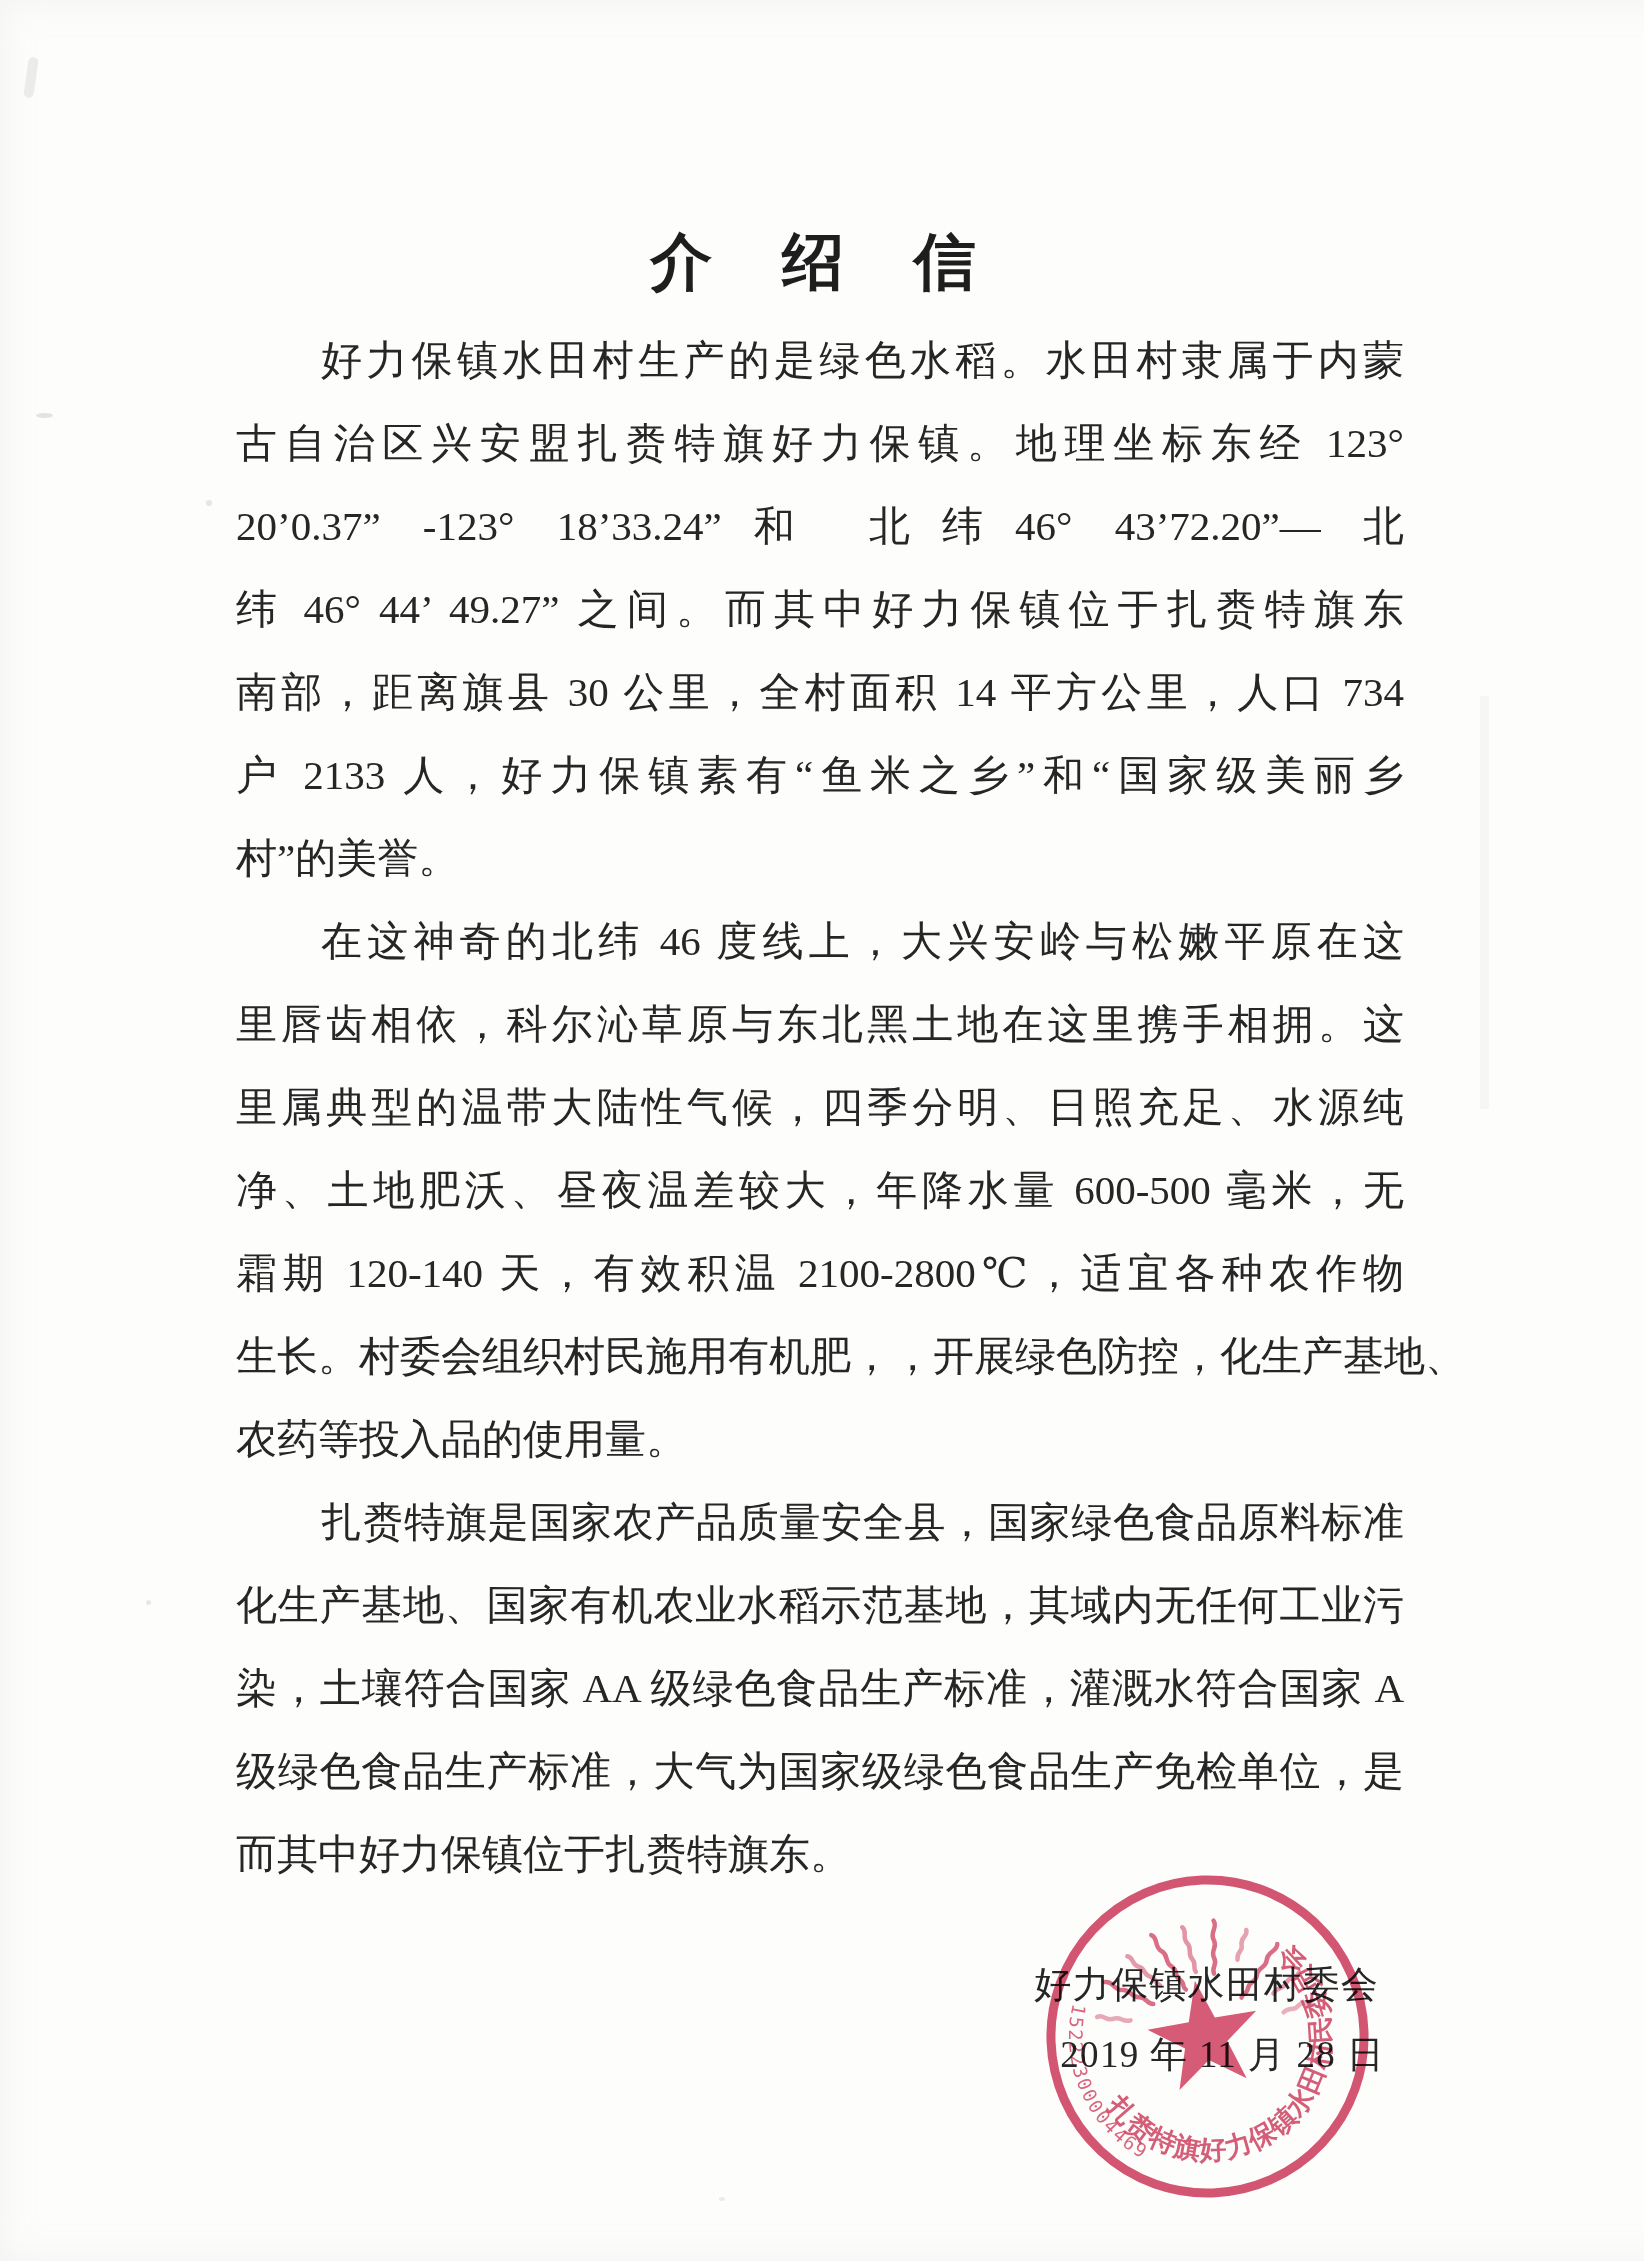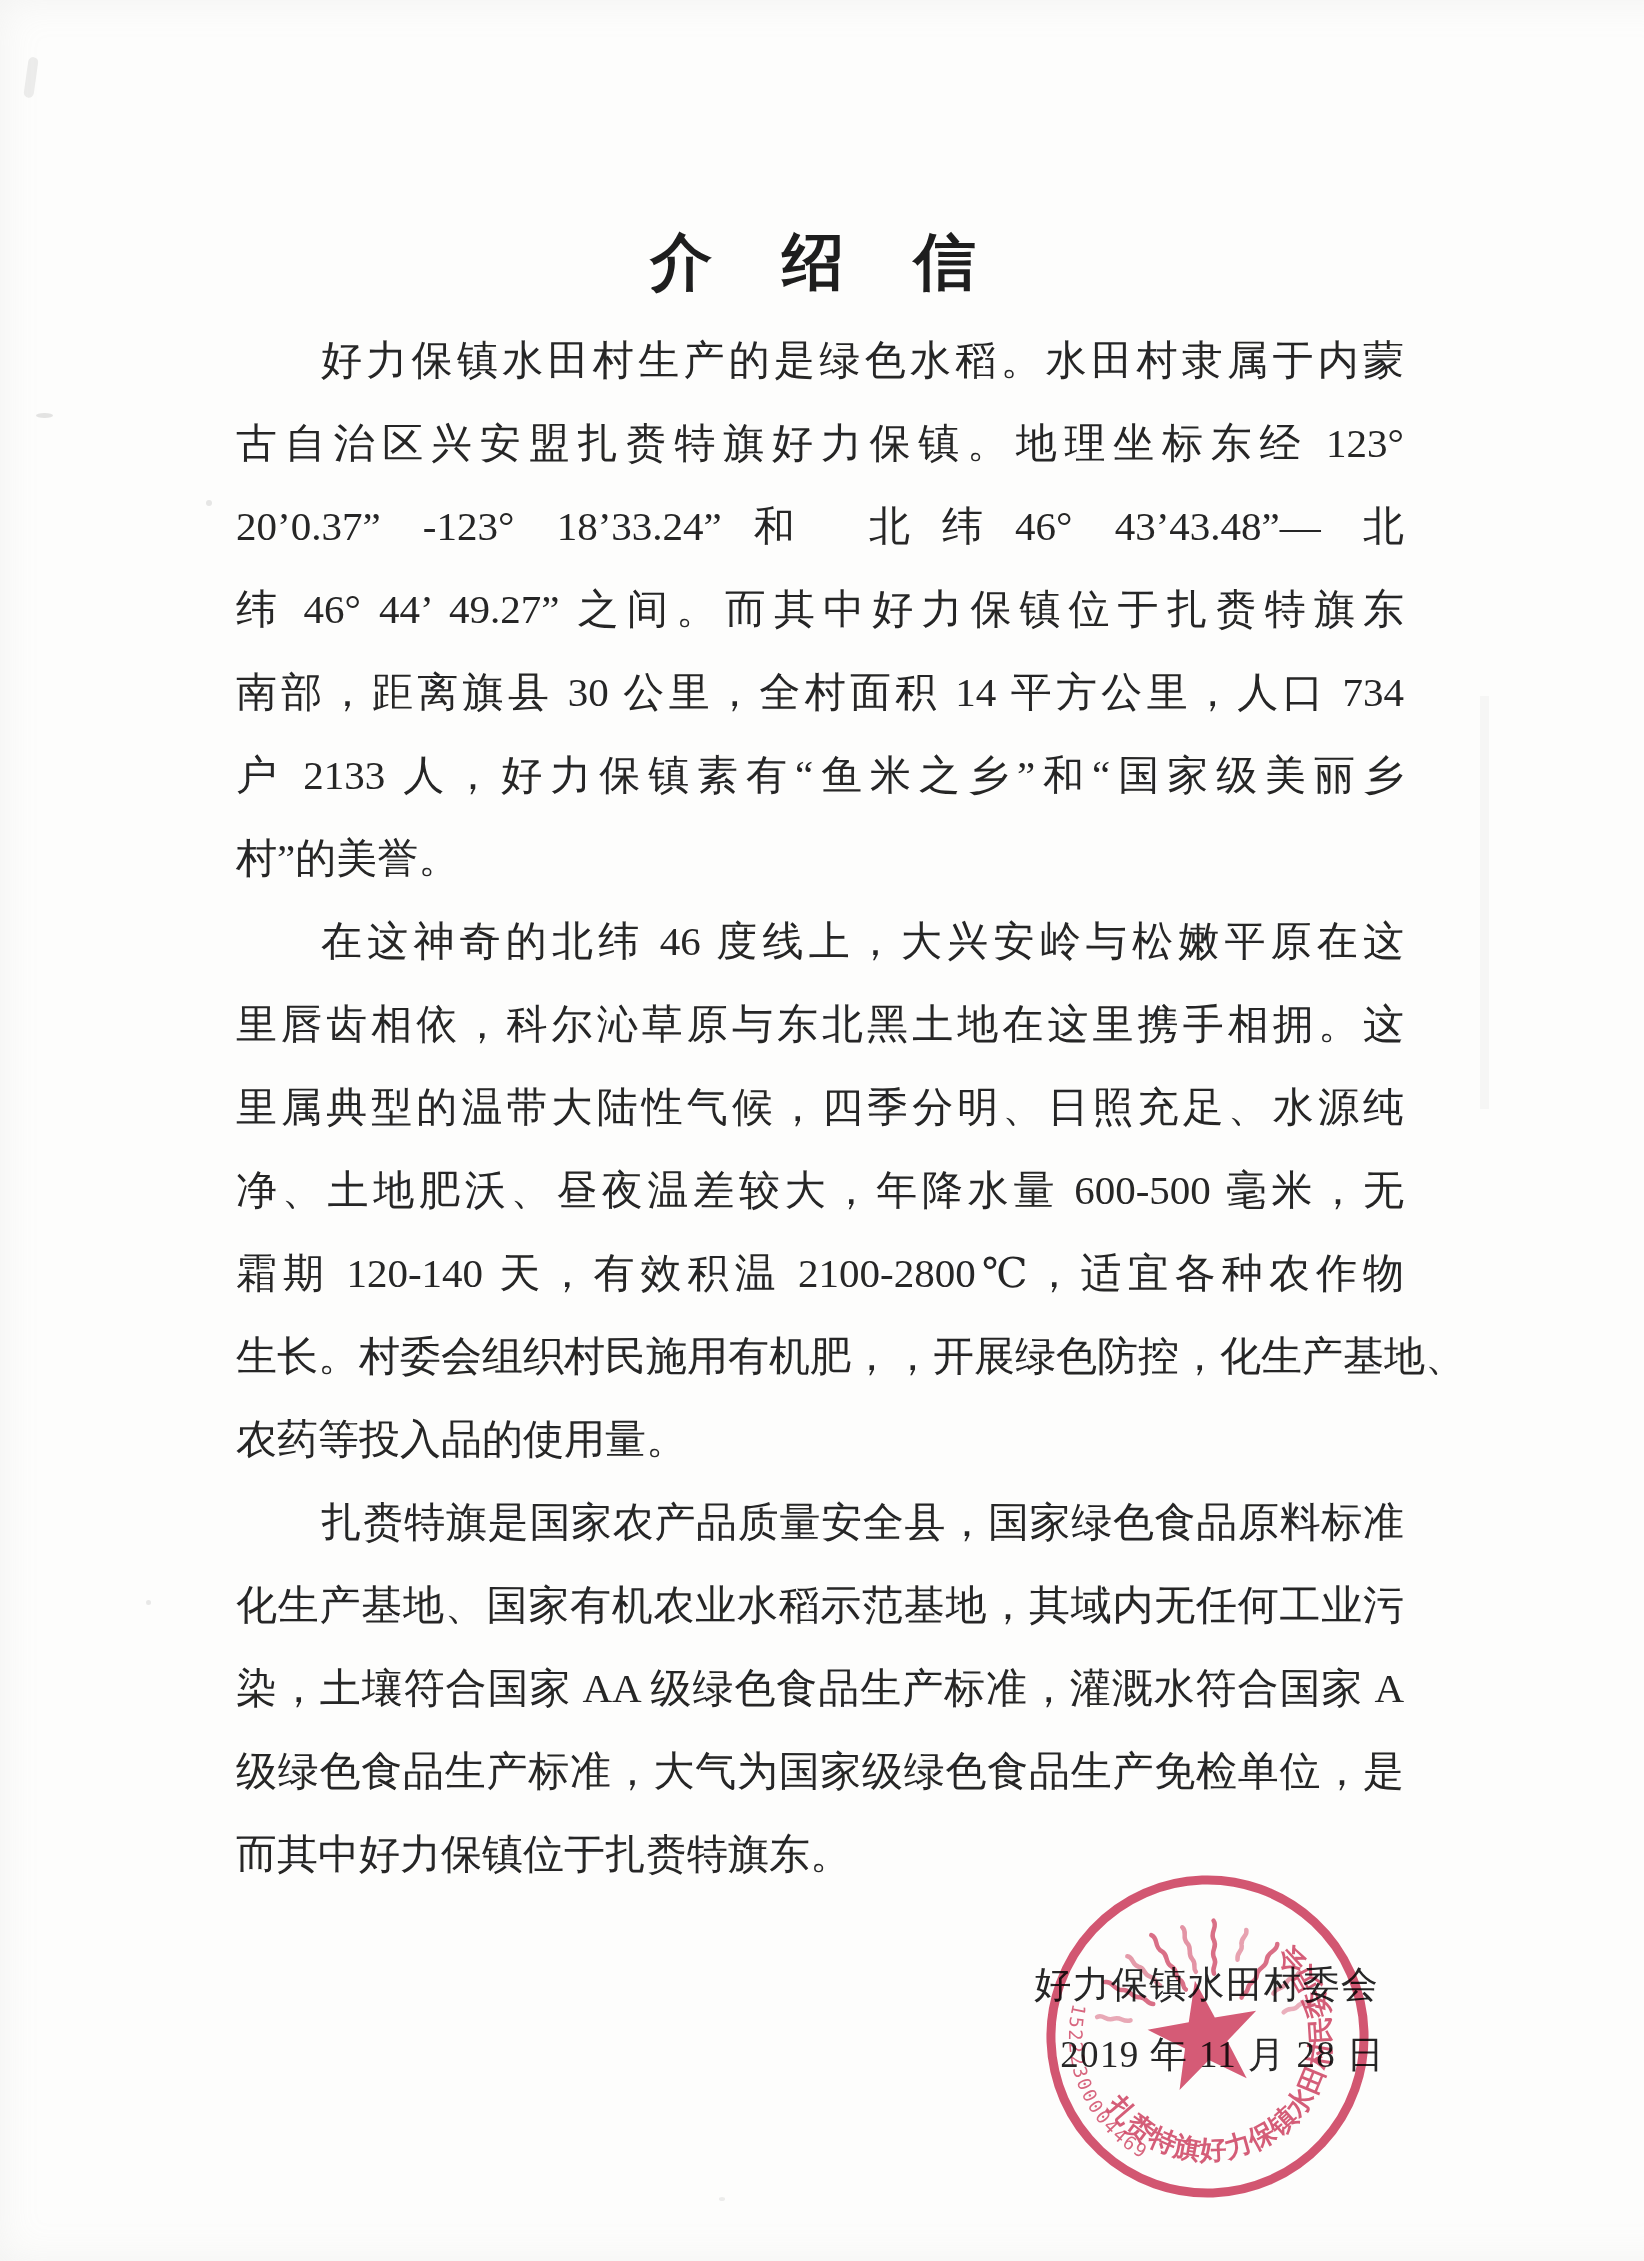--- a/index.html
+++ b/index.html
@@ -77,21 +77,21 @@
 </head>
 <body>
 
 <div class="page">
 
   <div class="title">介　绍　信</div>
 
   <div class="textblock">
     <div class="ln first">好力保镇水田村生产的是绿色水稻。水田村隶属于内蒙</div>
     <div class="ln">古自治区兴安盟扎赉特旗好力保镇。地理坐标东经 123°</div>
-    <div class="ln">20’0.37” -123° 18’33.24”和 北纬46° 43’43.48”— 北</div>
+    <div class="ln">20’0.37” -123° 18’33.24”和 北纬46° 43’72.20”— 北</div>
     <div class="ln">纬 46° 44’ 49.27” 之间。而其中好力保镇位于扎赉特旗东</div>
     <div class="ln">南部，距离旗县 30 公里，全村面积 14 平方公里，人口 734</div>
     <div class="ln">户 2133 人，好力保镇素有“鱼米之乡”和“国家级美丽乡</div>
     <div class="ln last">村”的美誉。</div>
 
     <div class="ln first">在这神奇的北纬 46 度线上，大兴安岭与松嫩平原在这</div>
     <div class="ln">里唇齿相依，科尔沁草原与东北黑土地在这里携手相拥。这</div>
     <div class="ln">里属典型的温带大陆性气候，四季分明、日照充足、水源纯</div>
     <div class="ln">净、土地肥沃、昼夜温差较大，年降水量 600-500 毫米，无</div>
     <div class="ln">霜期 120-140 天，有效积温 2100-2800℃，适宜各种农作物</div>

